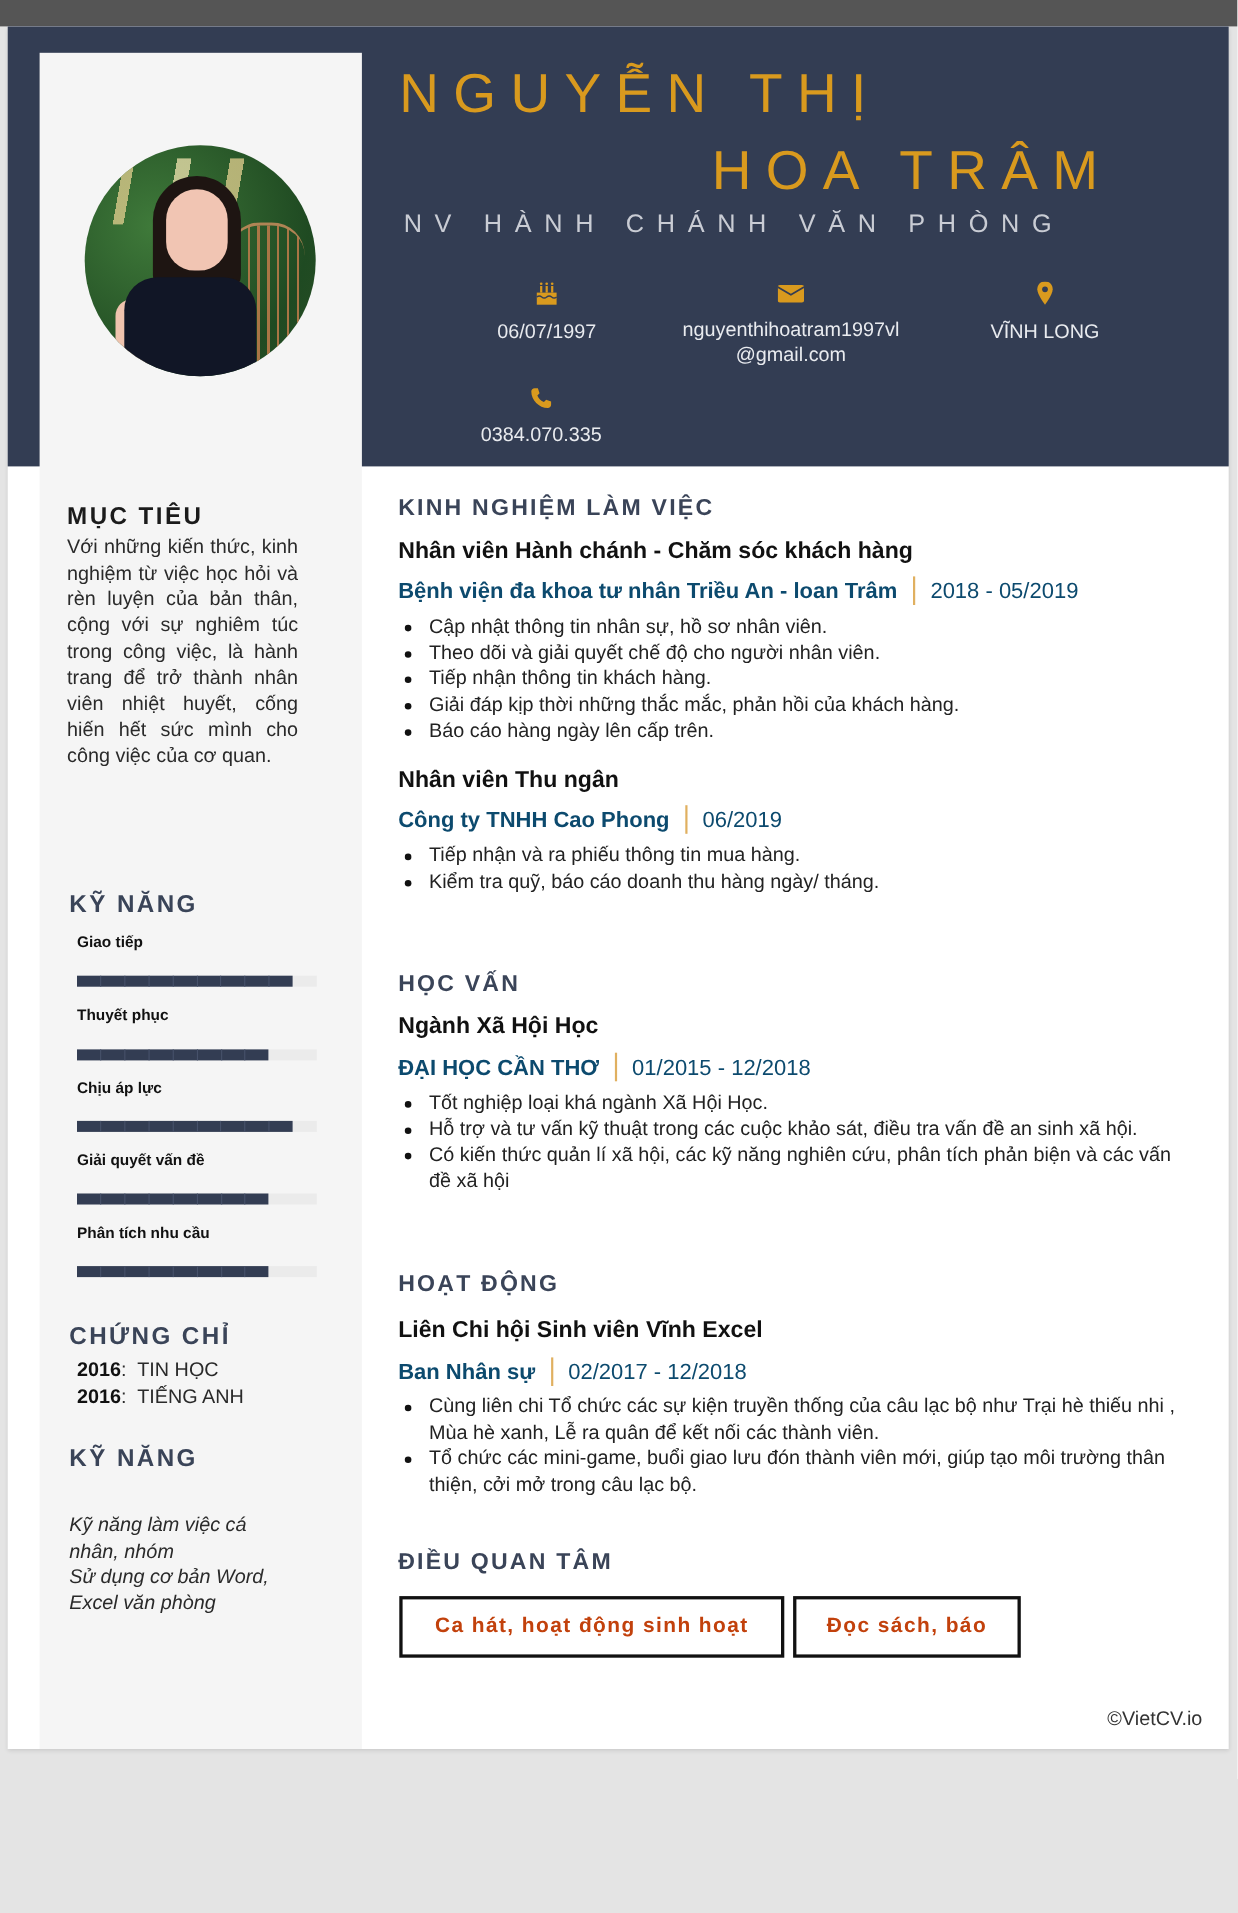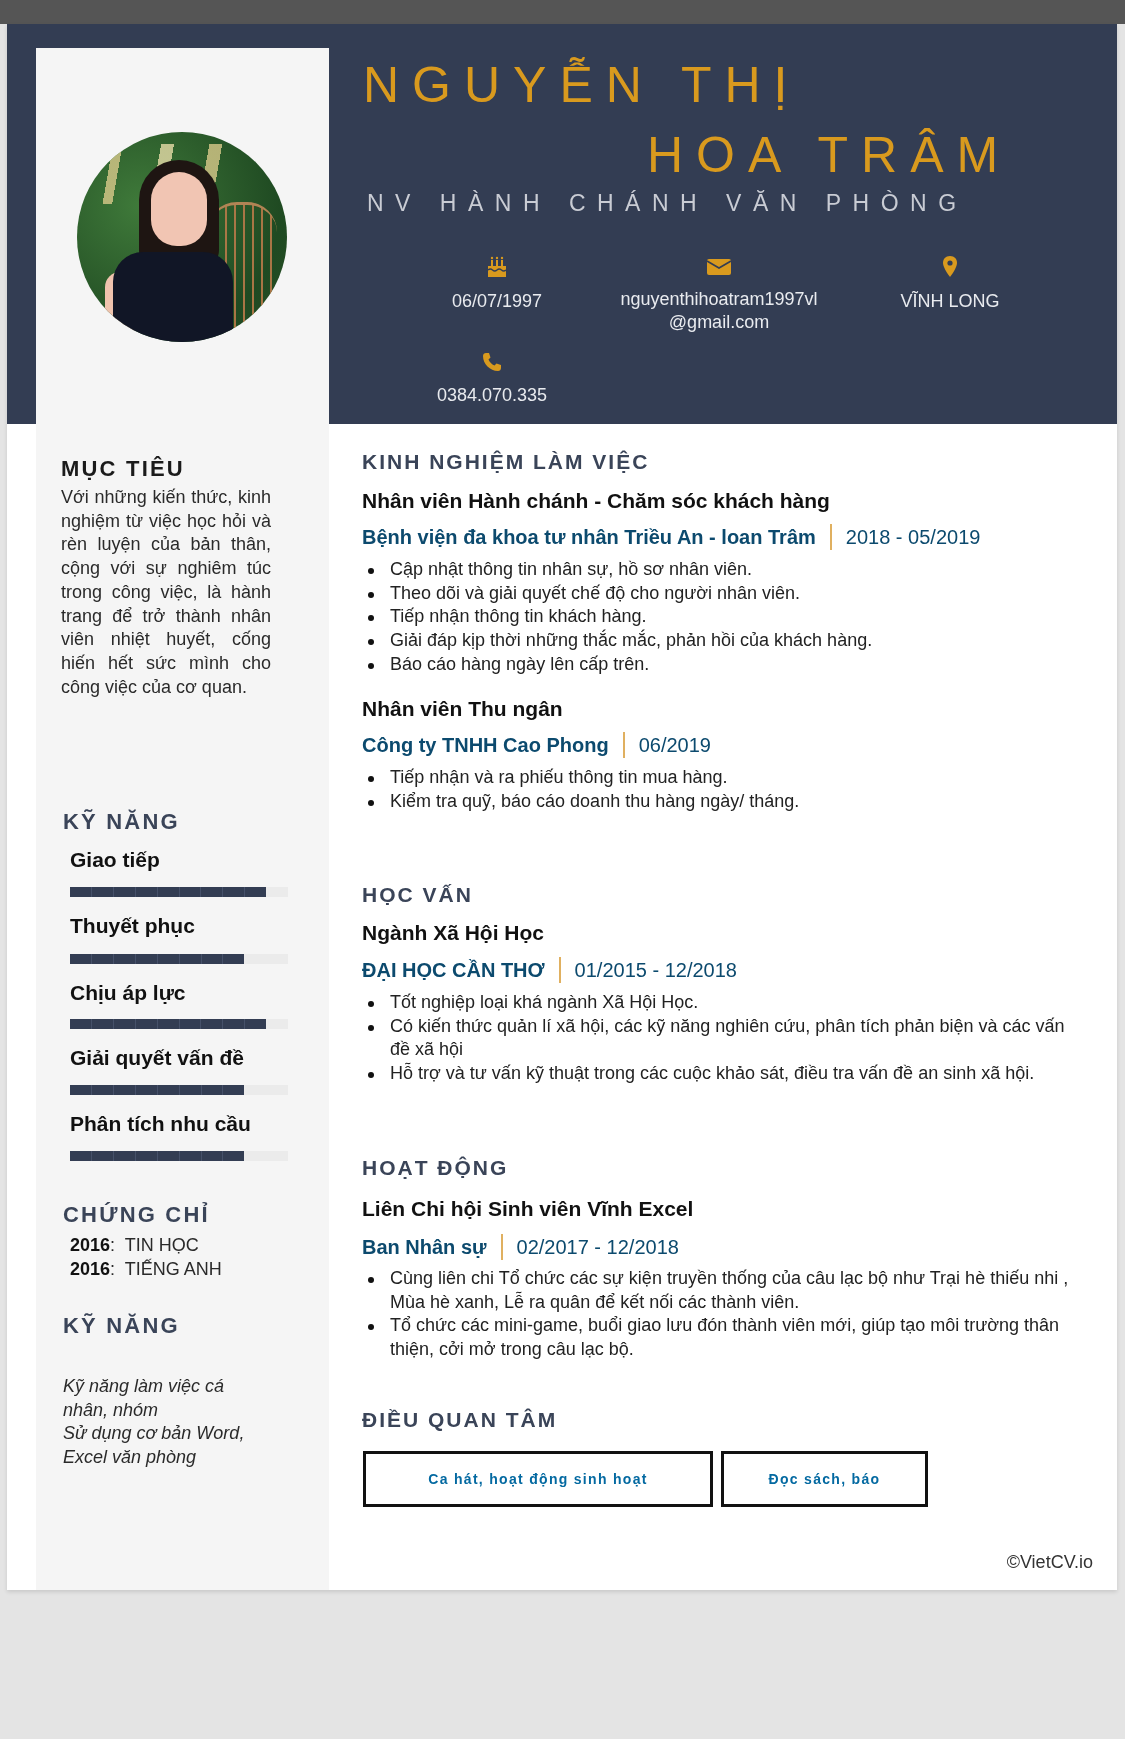--- a/index.html
+++ b/index.html
@@ -79,21 +79,21 @@
 
   .lh {
     position: absolute; font-size: 22px; font-weight: bold; letter-spacing: 2.2px;
     color: #3a4458; line-height: 1;
   }
   .lh.dark { color: #1b1b1b; }
   .ltext {
     position: absolute; font-size: 18px; line-height: 23.7px; color: #2a2a2a;
   }
   .justify { text-align: justify; text-align-last: left; }
-  .skill-label { position: absolute; left: 63px; font-size: 21px; font-weight: bold; color: #111; }
+  .skill-label { position: absolute; left: 63px; font-size: 14px; font-weight: bold; color: #111; }
   .skill-track {
     position: absolute; left: 63px; width: 218px; height: 10px; background: #ebebeb;
   }
   .skill-fill { height: 100%; background: #333d53; display: flex; }
   .skill-fill span { flex: 1; border-right: 1px solid #46516a; }
   .skill-fill span:last-child { border-right: none; }
 
   .cert { position: absolute; left: 63px; font-size: 18px; color: #2a2a2a; line-height: 24px; }
   .cert b { color: #111; }
 
@@ -105,21 +105,21 @@
   .rsub { position: absolute; left: 355px; font-size: 20px; color: #0c4a6e; line-height: 1; white-space: nowrap; }
   .rsub .org { font-weight: bold; }
   .rsub .sep { display: inline-block; width: 2px; height: 26px; background: #e0b060; vertical-align: -6px; margin: 0 14px; }
   .bullets { position: absolute; left: 355px; width: 720px; list-style: none; font-size: 18px; line-height: 23.7px; color: #222; }
   .bullets li { position: relative; padding-left: 28px; }
   .bullets li::before {
     content: ""; position: absolute; left: 6px; top: 10px; width: 6px; height: 6px; border-radius: 50%; background: #111;
   }
   .interest {
     position: absolute; top: 1427px; height: 56px; border: 3px solid #111; background: #fff;
-    font-size: 14px; font-weight: bold; letter-spacing: 1.3px; color: #0369a1;
+    font-size: 19px; font-weight: bold; letter-spacing: 1.3px; color: #c2410c;
     display: flex; align-items: center; justify-content: center;
   }
   .i1 { left: 356px; width: 350px; }
   .i2 { left: 714px; width: 207px; }
   .footer { position: absolute; right: 24px; top: 1528px; font-size: 18px; color: #333; }
 </style>
 </head>
 <body>
 
 <div class="topbar"></div>
@@ -293,22 +293,22 @@
   <ul class="bullets" style="top:742px;">
     <li>Tiếp nhận và ra phiếu thông tin mua hàng.</li>
     <li>Kiểm tra quỹ, báo cáo doanh thu hàng ngày/ tháng.</li>
   </ul>
 
   <div class="rh" style="top:860px;">HỌC VẤN</div>
   <div class="rtitle" style="top:898px;">Ngành Xã Hội Học</div>
   <div class="rsub" style="top:933px;"><span class="org">ĐẠI HỌC CẦN THƠ</span><span class="sep"></span><span>01/2015 - 12/2018</span></div>
   <ul class="bullets" style="top:967px;">
     <li>Tốt nghiệp loại khá ngành Xã Hội Học.</li>
+    <li>Hỗ trợ và tư vấn kỹ thuật trong các cuộc khảo sát, điều tra vấn đề an sinh xã hội.</li>
     <li>Có kiến thức quản lí xã hội, các kỹ năng nghiên cứu, phân tích phản biện và các vấn đề xã hội</li>
-    <li>Hỗ trợ và tư vấn kỹ thuật trong các cuộc khảo sát, điều tra vấn đề an sinh xã hội.</li>
   </ul>
 
   <div class="rh" style="top:1133px;">HOẠT ĐỘNG</div>
   <div class="rtitle" style="top:1174px;">Liên Chi hội Sinh viên Vĩnh Excel</div>
   <div class="rsub" style="top:1210px;"><span class="org">Ban Nhân sự</span><span class="sep"></span><span>02/2017 - 12/2018</span></div>
   <ul class="bullets" style="top:1243px;">
     <li>Cùng liên chi Tổ chức các sự kiện truyền thống của câu lạc bộ như Trại hè thiếu nhi , Mùa hè xanh, Lễ ra quân để kết nối các thành viên.</li>
     <li>Tổ chức các mini-game, buổi giao lưu đón thành viên mới, giúp tạo môi trường thân thiện, cởi mở trong câu lạc bộ.</li>
   </ul>
 

